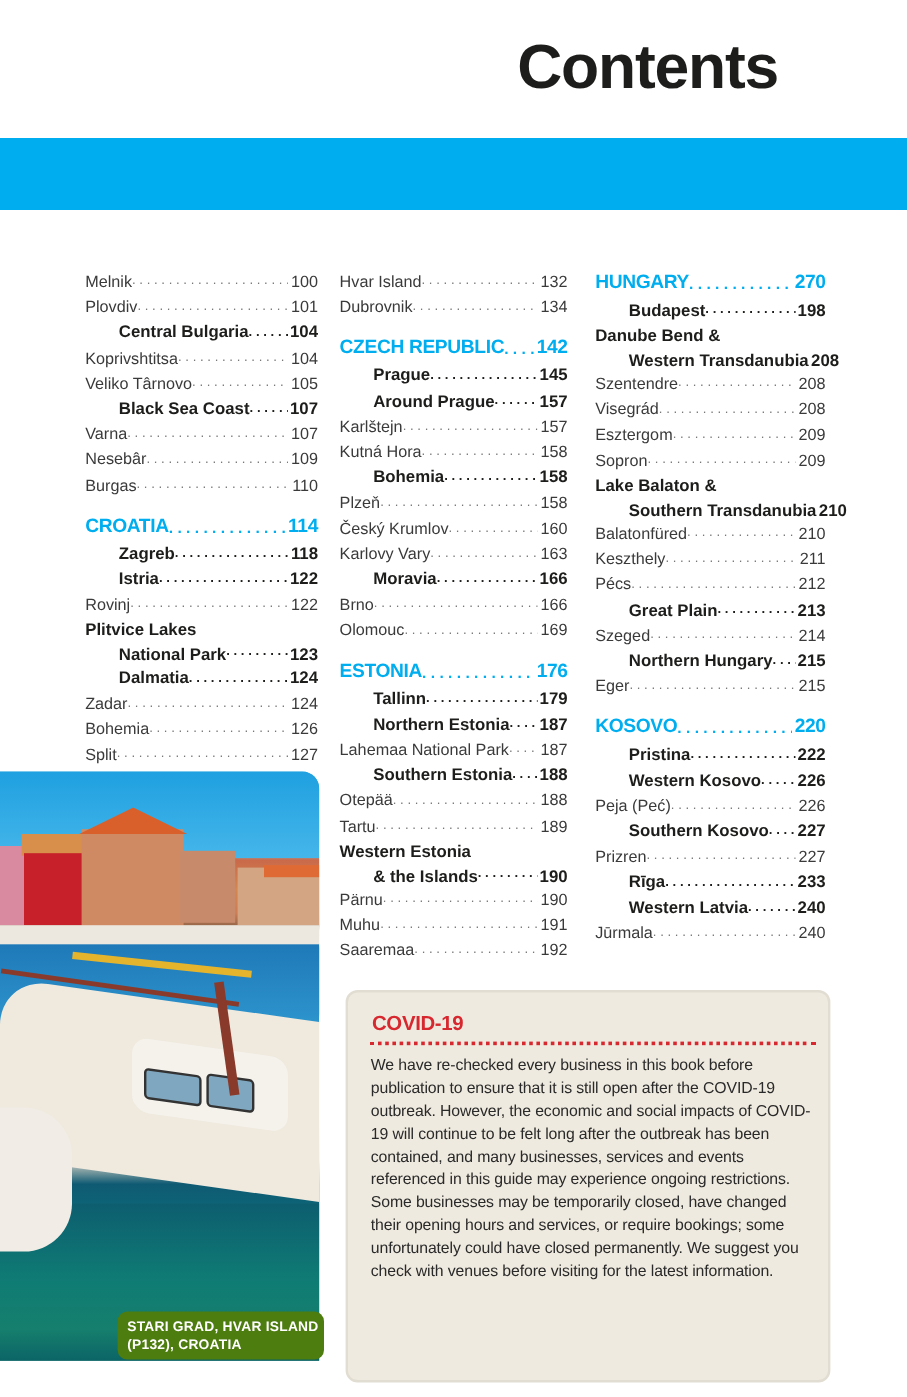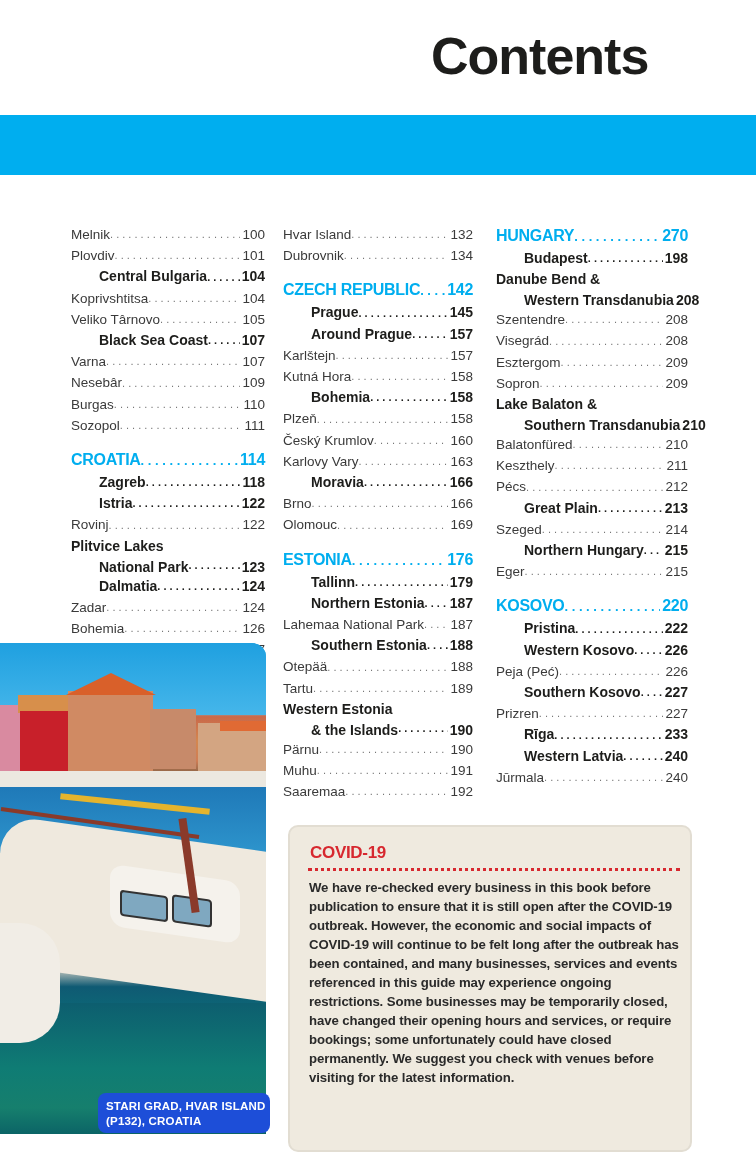--- a/index.html
+++ b/index.html
@@ -39,25 +39,25 @@
   .photo .sea{position:absolute;left:0;top:144px;width:266px;height:66px;background:linear-gradient(180deg,#1f79b8,#2d94cc);}
   .photo .boat1{position:absolute;left:0;top:190px;width:266px;height:150px;background:#efe9de;border-radius:40px 0 0 30px;transform:skewY(8deg);}
   .photo .cabin{position:absolute;left:110px;top:230px;width:130px;height:62px;background:#f5f2ec;border-radius:14px;transform:skewY(8deg);}
   .photo .win1{position:absolute;left:120px;top:250px;width:44px;height:22px;background:#7fa8c0;border:2px solid #333;border-radius:4px;transform:skewY(8deg);}
   .photo .win2{position:absolute;left:172px;top:254px;width:36px;height:24px;background:#7fa8c0;border:2px solid #333;border-radius:4px;transform:skewY(8deg);}
   .photo .mast{position:absolute;left:60px;top:158px;width:150px;height:6px;background:#e5b42d;transform:rotate(6deg);}
   .photo .rail{position:absolute;left:0;top:178px;width:200px;height:4px;background:#8a3a2a;transform:rotate(8deg);}
   .photo .post{position:absolute;left:185px;top:175px;width:8px;height:95px;background:#8a3a2a;transform:rotate(-8deg);}
   .photo .boat2{position:absolute;left:-30px;top:280px;width:90px;height:120px;background:#f1ede6;border-radius:0 40px 40px 0;}
   .photo .water{position:absolute;left:0;top:360px;width:266px;height:131px;background:linear-gradient(180deg,#0d5e6f,#0f7c74 50%,#167f6d 80%,#0b6466);}
-  .caption{position:absolute;left:98px;top:1093px;width:172px;height:40px;background:#1d4ed8;color:#ffffff;border-radius:8px;padding:6px 4px 0 8px;box-sizing:border-box;font-weight:bold;font-size:11.5px;line-height:15px;letter-spacing:0.2px;}
+  .caption{position:absolute;left:98px;top:1093px;width:172px;height:40px;background:#4d7c0f;color:#ffffff;border-radius:8px;padding:6px 4px 0 8px;box-sizing:border-box;font-weight:bold;font-size:11.5px;line-height:15px;letter-spacing:0.2px;}
   .covid-box{position:absolute;left:288px;top:825px;width:404px;height:327px;background:#efeadf;border:2px solid #e2ddd2;border-radius:10px;box-sizing:border-box;}
   .covid-title{position:absolute;left:310px;top:843px;font-weight:bold;font-size:17px;color:#d7282f;letter-spacing:-0.3px;}
   .covid-rule{position:absolute;left:308px;top:868px;width:372px;height:0;border-top:3px dotted #d7282f;}
-  .covid-body{position:absolute;left:309px;top:878px;width:375px;font-size:13.2px;line-height:19px;color:#2a2a2a;letter-spacing:-0.1px;font-weight:bold;}
+  .covid-body{position:absolute;left:309px;top:878px;width:375px;font-size:13.2px;line-height:19px;color:#2a2a2a;letter-spacing:-0.1px;}
 </style>
 </head>
 <body>
 
 <div class="title">Contents</div>
 <div class="band"></div>
 
 <div class="col col1">
     <div class="entry light first">
       <span class="lbl">Melnik</span>
@@ -96,25 +96,20 @@
     </div>
     <div class="entry light">
       <span class="lbl">Nesebâr</span>
       <span class="dots"></span>
       <span class="pg">109</span>
     </div>
     <div class="entry light">
       <span class="lbl">Burgas</span>
       <span class="dots"></span>
       <span class="pg">110</span>
-    </div>
-    <div class="entry light">
-      <span class="lbl">Sozopol</span>
-      <span class="dots"></span>
-      <span class="pg">111</span>
     </div>
     <div class="entry country">
       <span class="lbl">CROATIA</span>
       <span class="dots"></span>
       <span class="pg">114</span>
     </div>
     <div class="entry bold">
       <span class="lbl">Zagreb</span>
       <span class="dots"></span>
       <span class="pg">118</span>

